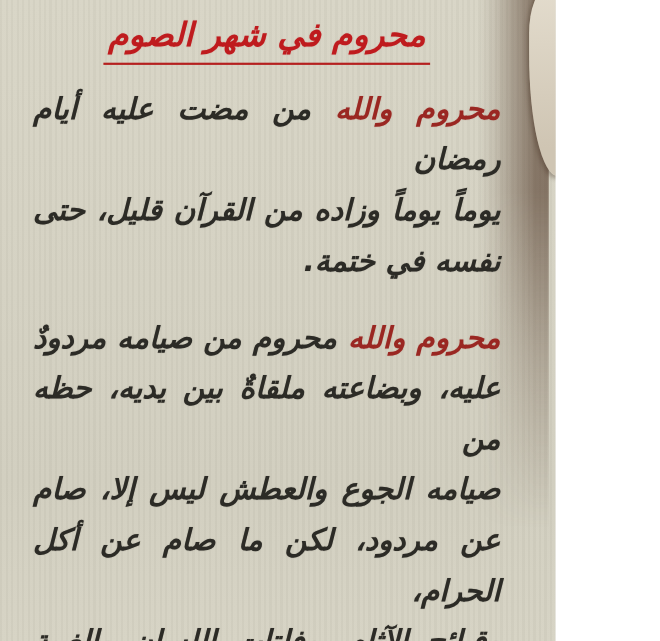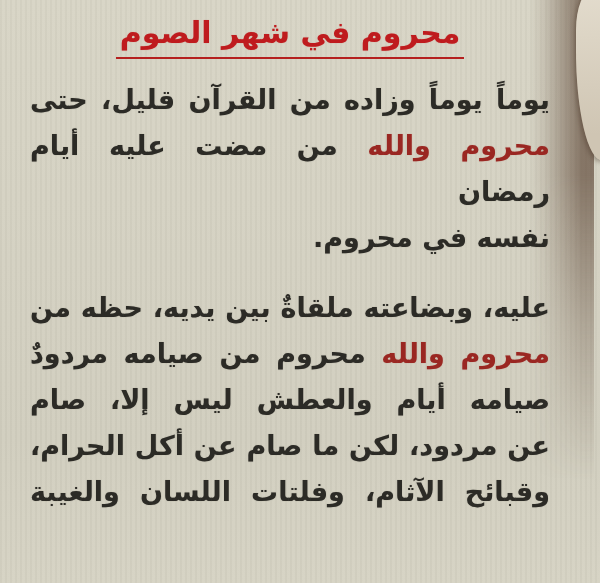--- a/index.html
+++ b/index.html
@@ -1,24 +1,25 @@
 <!DOCTYPE html>
 <html lang="ar"><head>
 <meta charset="utf-8">
 <style>
   html,body { margin:0; padding:0; }
   .stage {
     position: relative;
-    width: 600px;
+    width: 505px;
     height: 583px;
     overflow: hidden;
     background:
       repeating-linear-gradient(90deg, rgba(70,70,55,0.035) 0 2px, rgba(255,255,255,0.02) 2px 5px),
       linear-gradient(180deg, #d8d5c6 0%, #d4d1c2 45%, #d1cebf 75%, #d6d3c4 100%);
     font-family: "DejaVu Sans", sans-serif;
+    font-style: italic;
   }
   
   .edge-corner {
     position: absolute;
     right: -8px; top: -10px;
     width: 32px; height: 170px;
     background: linear-gradient(to bottom, #e3dccd, #cfc5b3 85%);
     border-radius: 16px 0 0 26px / 40px 0 0 110px;
     box-shadow: -2px 2px 4px rgba(60,40,25,0.35);
   }
@@ -77,32 +78,32 @@
   <div class="shadow-band"></div>
   <div class="edge-corner"></div>
 
   <div class="content">
 
     <div class="title-wrap">
       <span class="title">محروم في شهر الصوم</span>
     </div>
 
     <div class="para">
-      <div class="ln">يوماً يوماً وزاده من القرآن قليل، حتى</div>
       <div class="ln">
         <span class="lead">محروم والله</span><span> من مضت عليه أيام رمضان</span>
       </div>
-      <div class="ln ln-end">نفسه في محروم.</div>
+      <div class="ln">يوماً يوماً وزاده من القرآن قليل، حتى</div>
+      <div class="ln ln-end">نفسه في ختمة.</div>
     </div>
 
     <div class="para">
-      <div class="ln">عليه، وبضاعته ملقاةٌ بين يديه، حظه من</div>
       <div class="ln">
         <span class="lead">محروم والله</span><span> محروم من صيامه مردودٌ</span>
       </div>
-      <div class="ln">صيامه أيام والعطش ليس إلا، صام</div>
+      <div class="ln">عليه، وبضاعته ملقاةٌ بين يديه، حظه من</div>
+      <div class="ln">صيامه الجوع والعطش ليس إلا، صام</div>
       <div class="ln">عن مردود، لكن ما صام عن أكل الحرام،</div>
       <div class="ln">وقبائح الآثام، وفلتات اللسان والغيبة</div>
 
     </div>
 
   </div>
 </div>
 
 </body></html>

